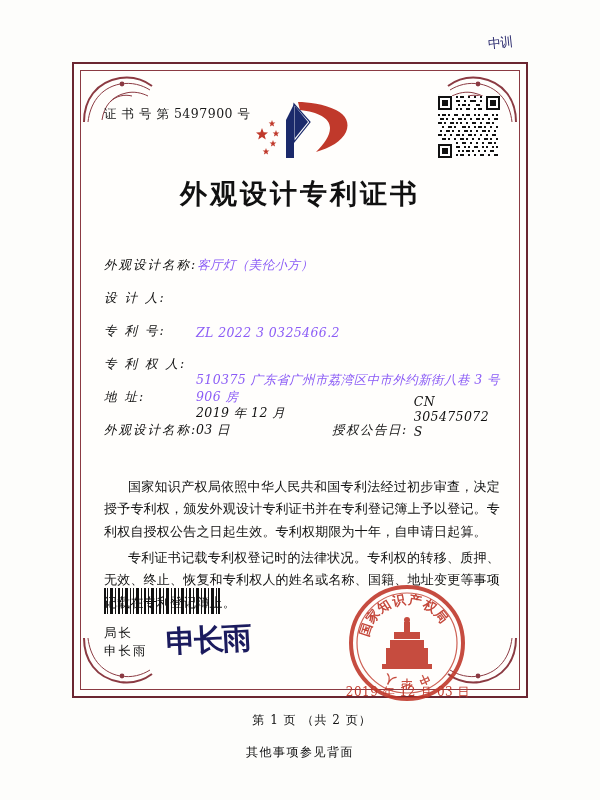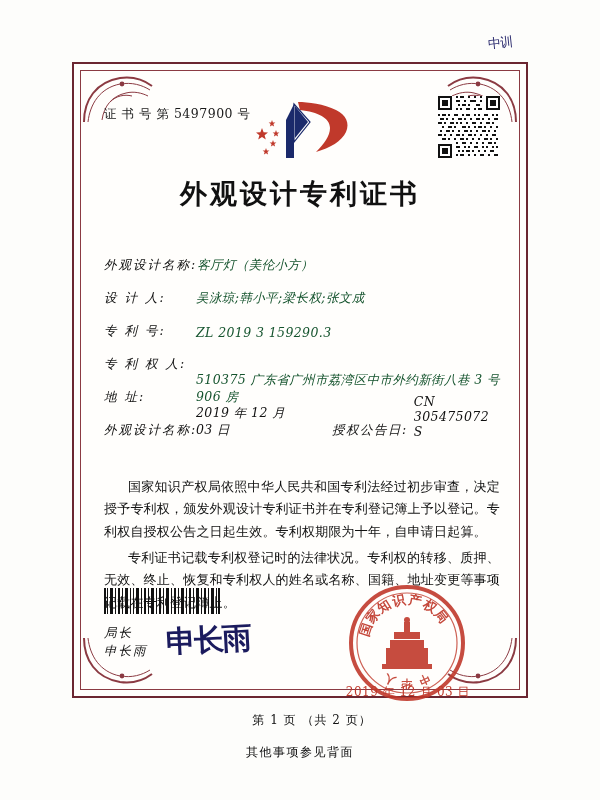--- a/index.html
+++ b/index.html
@@ -124,21 +124,21 @@
   .f-label {
     font-size: 12.5px;
     color: #111;
     font-family: "DejaVu Serif", serif;
     white-space: nowrap;
     letter-spacing: 2px;
     min-width: 92px;
   }
   .f-value {
     font-size: 12.5px;
-    color: #14532d;
+    color: #8b5cf6;
     font-family: "DejaVu Serif", serif;
     letter-spacing: 0.4px;
     flex: 1;
   }
   .f-value2 {
     font-size: 12.5px;
     color: #111;
     font-family: "DejaVu Serif", serif;
     letter-spacing: 0.4px;
   }
@@ -175,21 +175,20 @@
     left: 30px;
     top: 524px;
     width: 116px;
     height: 26px;
   }
   
   .sig-block {
     position: absolute;
     left: 30px;
     top: 560px;
-    font-style: italic;
   }
   .sig-label {
     font-size: 12.5px;
     color: #111;
     font-family: "DejaVu Serif", serif;
     letter-spacing: 2px;
     line-height: 1.45;
   }
   .signature {
     position: absolute;
@@ -442,25 +441,24 @@
 
     <div class="title">外观设计专利证书</div>
 
     <div class="fields">
       <div class="field-row">
         <span class="f-label">外观设计名称:</span>
         <span class="f-value">客厅灯（美伦小方）</span>
       </div>
       <div class="field-row">
         <span class="f-label">设 计 人:</span>
-        <span class="f-value">吴泳琼;韩小平;梁长权;张文成</span>
       </div>
       <div class="field-row">
         <span class="f-label">专 利 号:</span>
-        <span class="f-value">ZL 2019 3 159290.3</span>
+        <span class="f-value">ZL 2022 3 0325466.2</span>
       </div>
       <div class="field-row">
         <span class="f-label">专 利 权 人:</span>
       </div>
       <div class="field-row">
         <span class="f-label">地 址:</span>
         <span class="f-value">510375 广东省广州市荔湾区中市外约新街八巷 3 号 906 房</span>
       </div>
       <div class="field-row">
         <span class="f-label">外观设计名称:</span>

